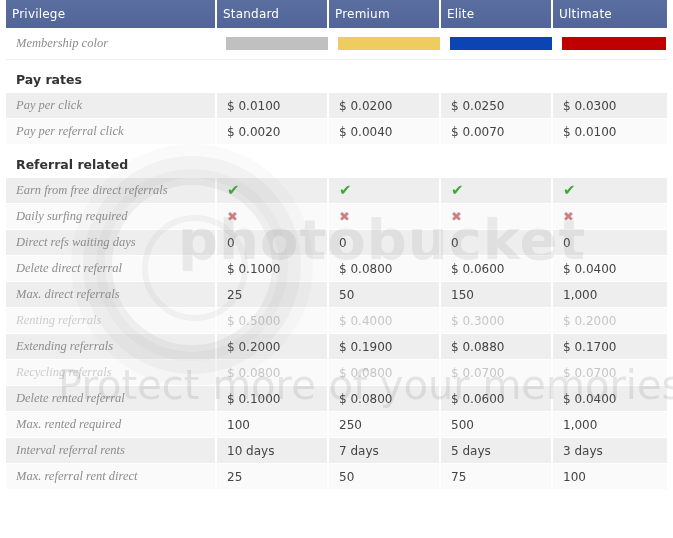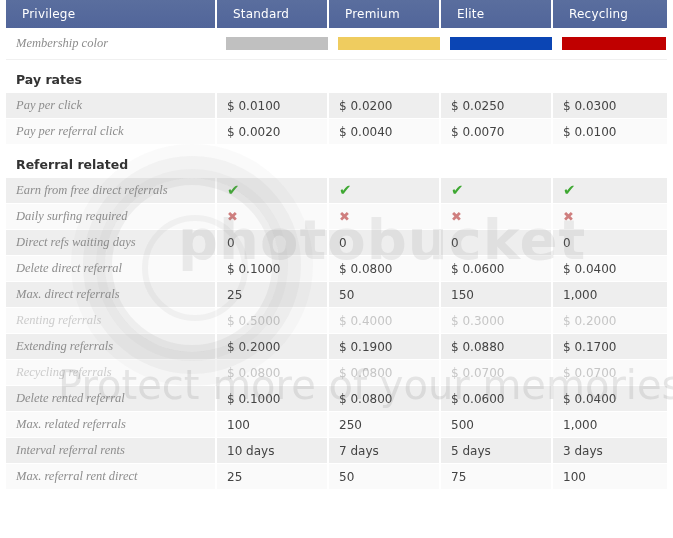--- a/index.html
+++ b/index.html
@@ -90,21 +90,21 @@
   col.c-last   { width: 115px; }
 
   thead th {
     background: #55699c;
     background: linear-gradient(#5a6e9e, #51659a);
     color: #ffffff;
     font-family: "DejaVu Sans", sans-serif;
     font-size: 12px;
     font-weight: 400;
     text-align: left;
-    padding: 7px 0 7px 16px;
+    padding: 7px 0 7px 6px;
     border-right: 2px solid #ffffff;
     height: 14px;
     vertical-align: middle;
     letter-spacing: 0.2px;
   }
   thead th:last-child { border-right: none; }
 
   tbody td {
     padding: 5px 0 5px 10px;
     border-bottom: 1px solid #ffffff;
@@ -191,21 +191,21 @@
         <col class="c-plan">
         <col class="c-plan">
         <col class="c-last">
     </colgroup>
     <thead>
       <tr>
         <th>Privilege</th>
         <th>Standard</th>
         <th>Premium</th>
         <th>Elite</th>
-        <th>Recycling</th>
+        <th>Ultimate</th>
       </tr>
     </thead>
     <tbody id="tbody">
         <tr class="colorrow">
           <td class="lbl">Membership color</td>
           <td>
             <span class="swatch" style="background: rgb(192, 192, 192);"></span>
           </td>
           <td>
             <span class="swatch" style="background: rgb(239, 204, 95);"></span>
@@ -294,21 +294,21 @@
           <td>$ 0.0700</td>
         </tr>
         <tr class="alt">
           <td class="lbl">Delete rented referral</td>
           <td>$ 0.1000</td>
           <td>$ 0.0800</td>
           <td>$ 0.0600</td>
           <td>$ 0.0400</td>
         </tr>
         <tr class="plain">
-          <td class="lbl">Max. related referrals</td>
+          <td class="lbl">Max. rented required</td>
           <td>100</td>
           <td>250</td>
           <td>500</td>
           <td>1,000</td>
         </tr>
         <tr class="alt">
           <td class="lbl">Interval referral rents</td>
           <td>10 days</td>
           <td>7 days</td>
           <td>5 days</td>

